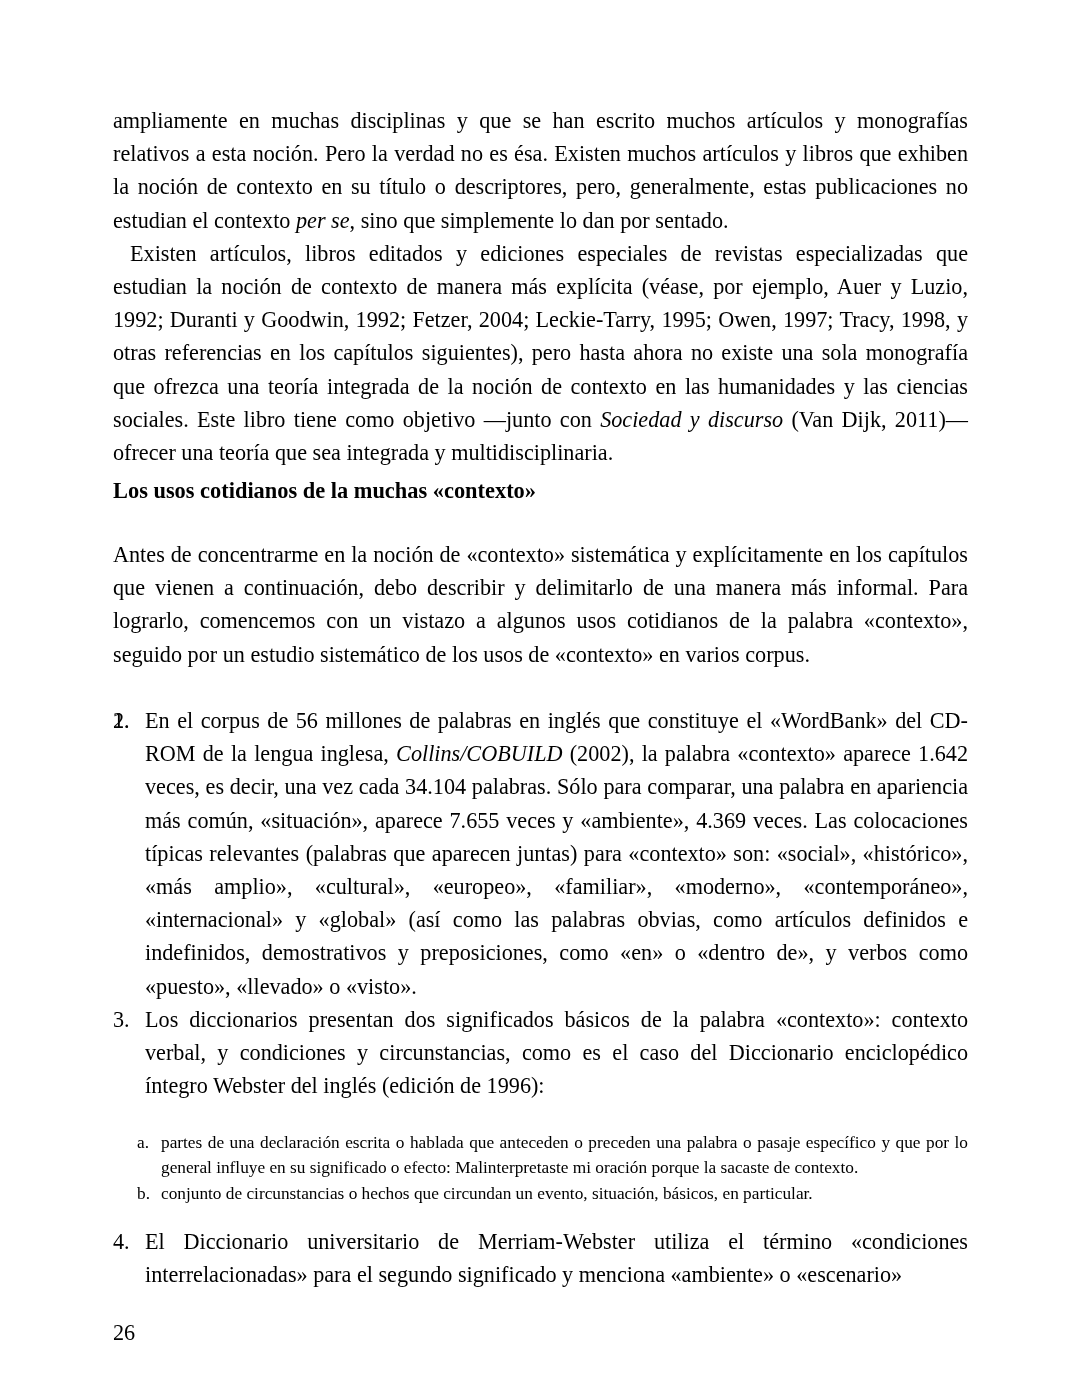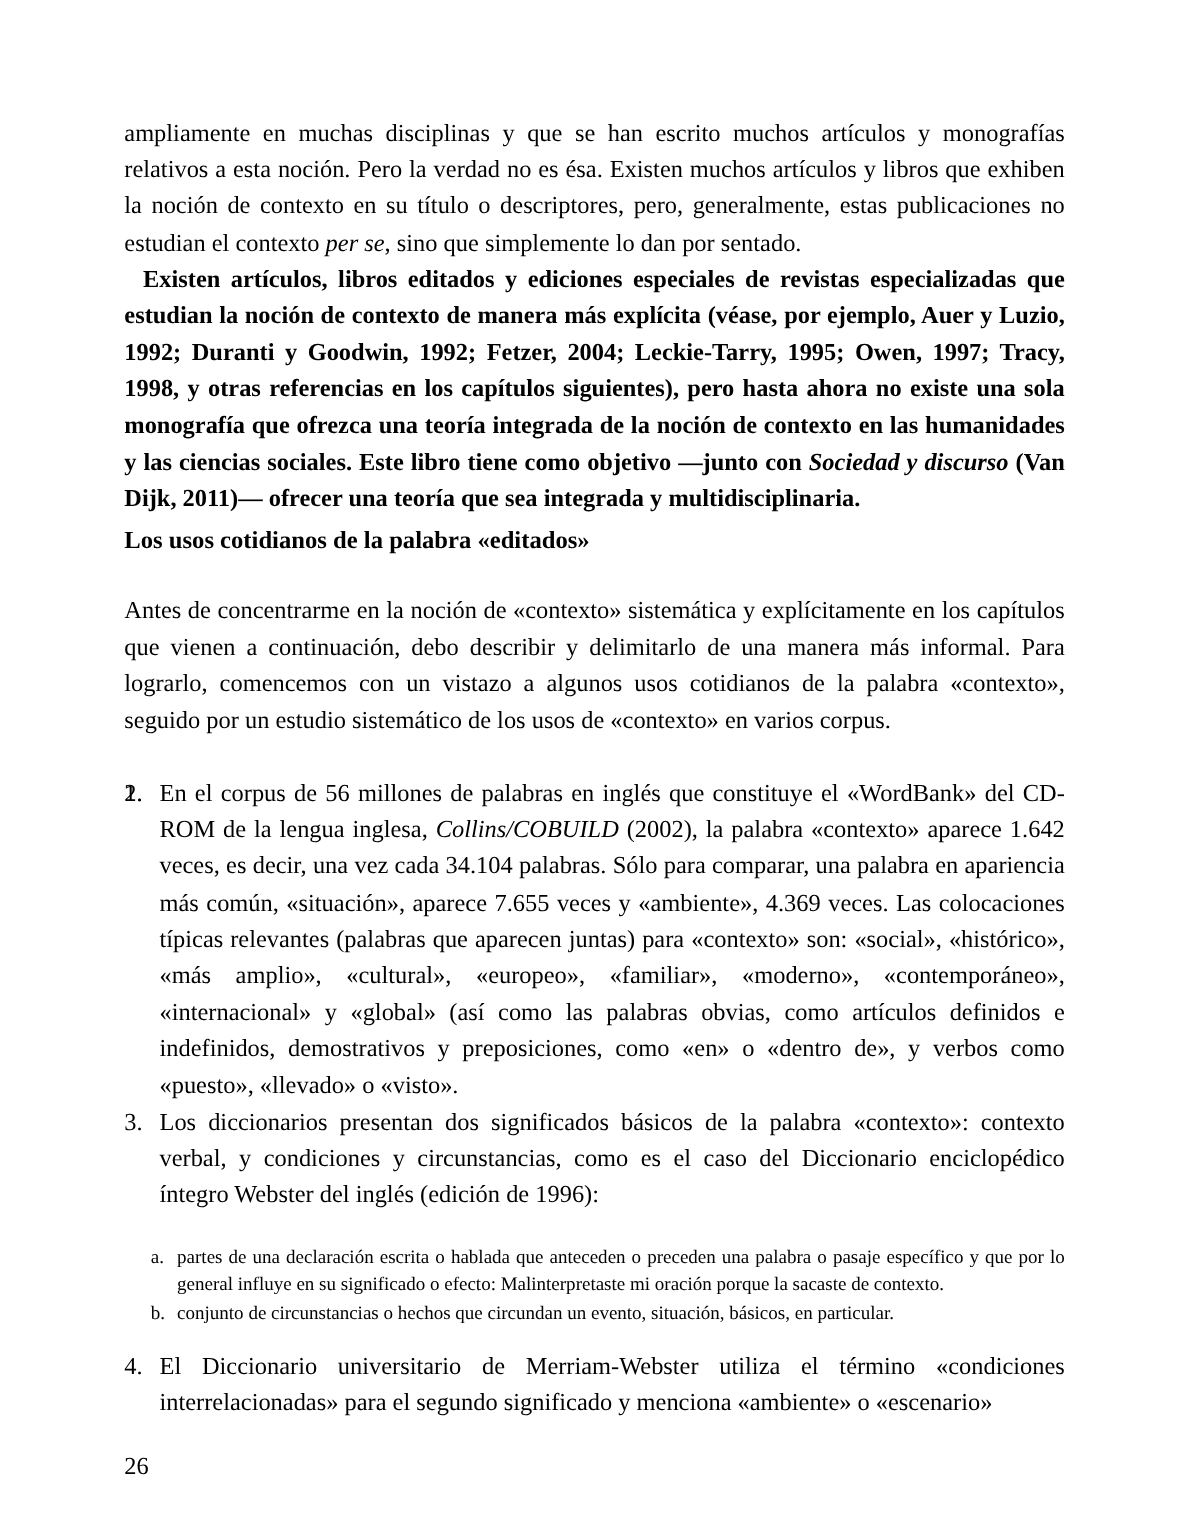--- a/index.html
+++ b/index.html
@@ -28,21 +28,20 @@
     text-align: justify;
     text-justify: inter-word;
     margin: 0;
     hyphens: none;
   }
   .para-flush {
     text-indent: 0;
   }
   .para-indent {
     text-indent: 17px;
-    font-weight: bold;
   }
   #para-1 { position: absolute; top: 104px; left: 0; width: 855px; }
   #heading-1 {
     position: absolute;
     top: 476px;
     left: 0;
     width: 855px;
     font-size: 22.4px;
     line-height: 30px;
     font-weight: bold;
@@ -117,21 +116,21 @@
 </head>
 <body>
 
 <div class="page">
 
   <div id="para-1">
     <p class="body-text para-flush"><span>ampliamente en muchas disciplinas y que se han escrito muchos artículos y monografías relativos a esta noción. Pero la verdad no es ésa. Existen muchos artículos y libros que exhiben la noción de contexto en su título o descriptores, pero, generalmente, estas publicaciones no estudian el contexto </span><span class="it">per se</span><span>, sino que simplemente lo dan por sentado.</span></p>
     <p class="body-text para-indent"><span>Existen artículos, libros editados y ediciones especiales de revistas especializadas que estudian la noción de contexto de manera más explícita (véase, por ejemplo, Auer y Luzio, 1992; Duranti y Goodwin, 1992; Fetzer, 2004; Leckie-Tarry, 1995; Owen, 1997; Tracy, 1998, y otras referencias en los capítulos siguientes), pero hasta ahora no existe una sola monografía que ofrezca una teoría integrada de la noción de contexto en las humanidades y las ciencias sociales. Este libro tiene como objetivo —junto con </span><span class="it">Sociedad y discurso</span><span> (Van Dijk, 2011)— ofrecer una teoría que sea integrada y multidisciplinaria.</span></p>
   </div>
 
-  <h2 id="heading-1">Los usos cotidianos de la palabra «editados»</h2>
+  <h2 id="heading-1">Los usos cotidianos de la muchas «contexto»</h2>
 
   <p id="para-3" class="body-text para-flush">Antes de concentrarme en la noción de «contexto» sistemática y explícitamente en los capítulos que vienen a continuación, debo describir y delimitarlo de una manera más informal. Para lograrlo, comencemos con un vistazo a algunos usos cotidianos de la palabra «contexto», seguido por un estudio sistemático de los usos de «contexto» en varios corpus.</p>
 
   <ol class="numlist" id="numlist-main">
     <li class="num-item">
       <span class="marker">1.</span>
     </li>
     <li class="num-item">
       <span class="marker">2.</span><span>En el corpus de 56 millones de palabras en inglés que constituye el «WordBank» del CD-ROM de la lengua inglesa, </span><span class="it">Collins/COBUILD</span><span> (2002), la palabra «contexto» aparece 1.642 veces, es decir, una vez cada 34.104 palabras. Sólo para comparar, una palabra en apariencia más común, «situación», aparece 7.655 veces y «ambiente», 4.369 veces. Las colocaciones típicas relevantes (palabras que aparecen juntas) para «contexto» son: «social», «histórico», «más amplio», «cultural», «europeo», «familiar», «moderno», «contemporáneo», «internacional» y «global» (así como las palabras obvias, como artículos definidos e indefinidos, demostrativos y preposiciones, como «en» o «dentro de», y verbos como «puesto», «llevado» o «visto».</span>
     </li>

